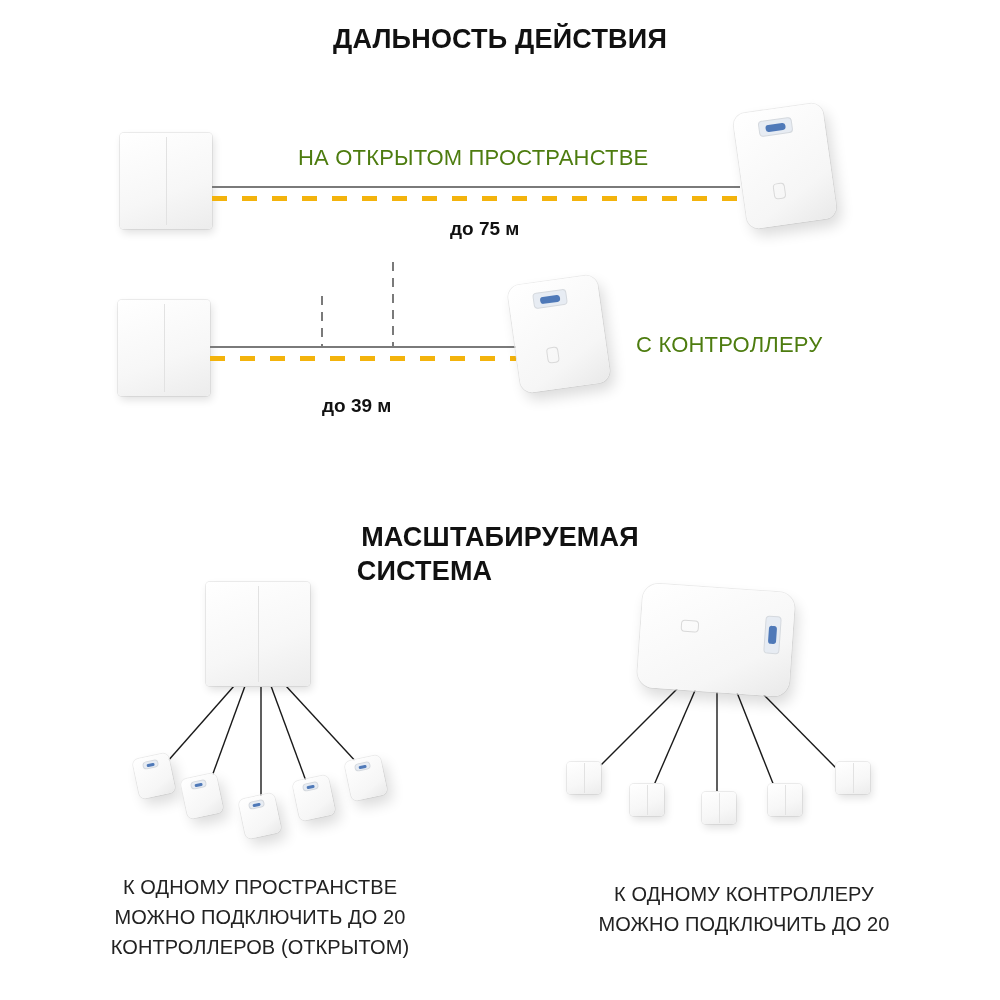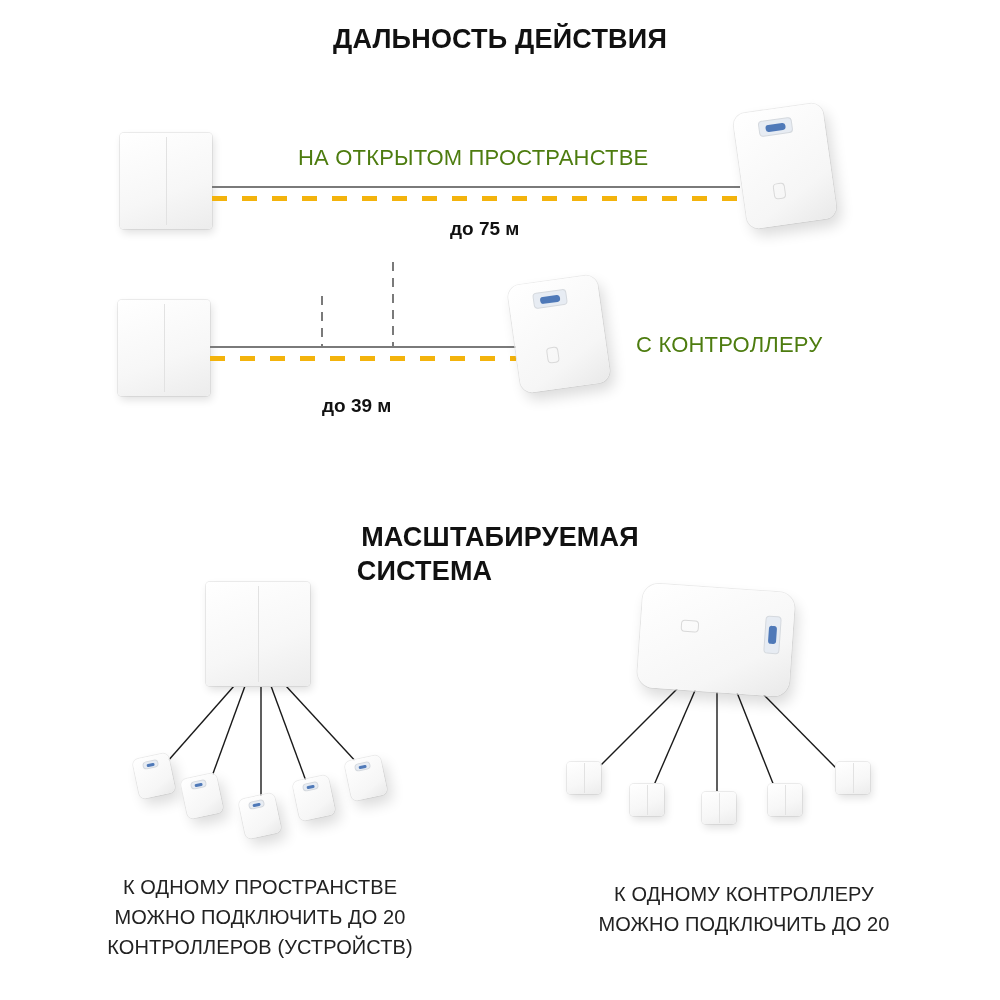--- a/index.html
+++ b/index.html
@@ -98,18 +98,18 @@
   <div class="abs switch" style="left:567px;top:762px;width:34px;height:32px;"></div>
   <div class="abs switch" style="left:630px;top:784px;width:34px;height:32px;"></div>
   <div class="abs switch" style="left:702px;top:792px;width:34px;height:32px;"></div>
   <div class="abs switch" style="left:768px;top:784px;width:34px;height:32px;"></div>
   <div class="abs switch" style="left:836px;top:762px;width:34px;height:32px;"></div>
 </div>
 
 <div class="abs caption" style="left:40px;top:872px;width:440px;">
   <div>К ОДНОМУ ПРОСТРАНСТВЕ</div>
   <div>МОЖНО ПОДКЛЮЧИТЬ ДО 20</div>
-  <div>КОНТРОЛЛЕРОВ (УСТРОЙСТВ)</div>
+  <div>КОНТРОЛЛЕРОВ (ОТКРЫТОМ)</div>
 </div>
 <div class="abs caption" style="left:524px;top:879px;width:440px;">
   <div>К ОДНОМУ КОНТРОЛЛЕРУ</div>
   <div>МОЖНО ПОДКЛЮЧИТЬ ДО 20</div>
 </div>
 
 </body></html>

